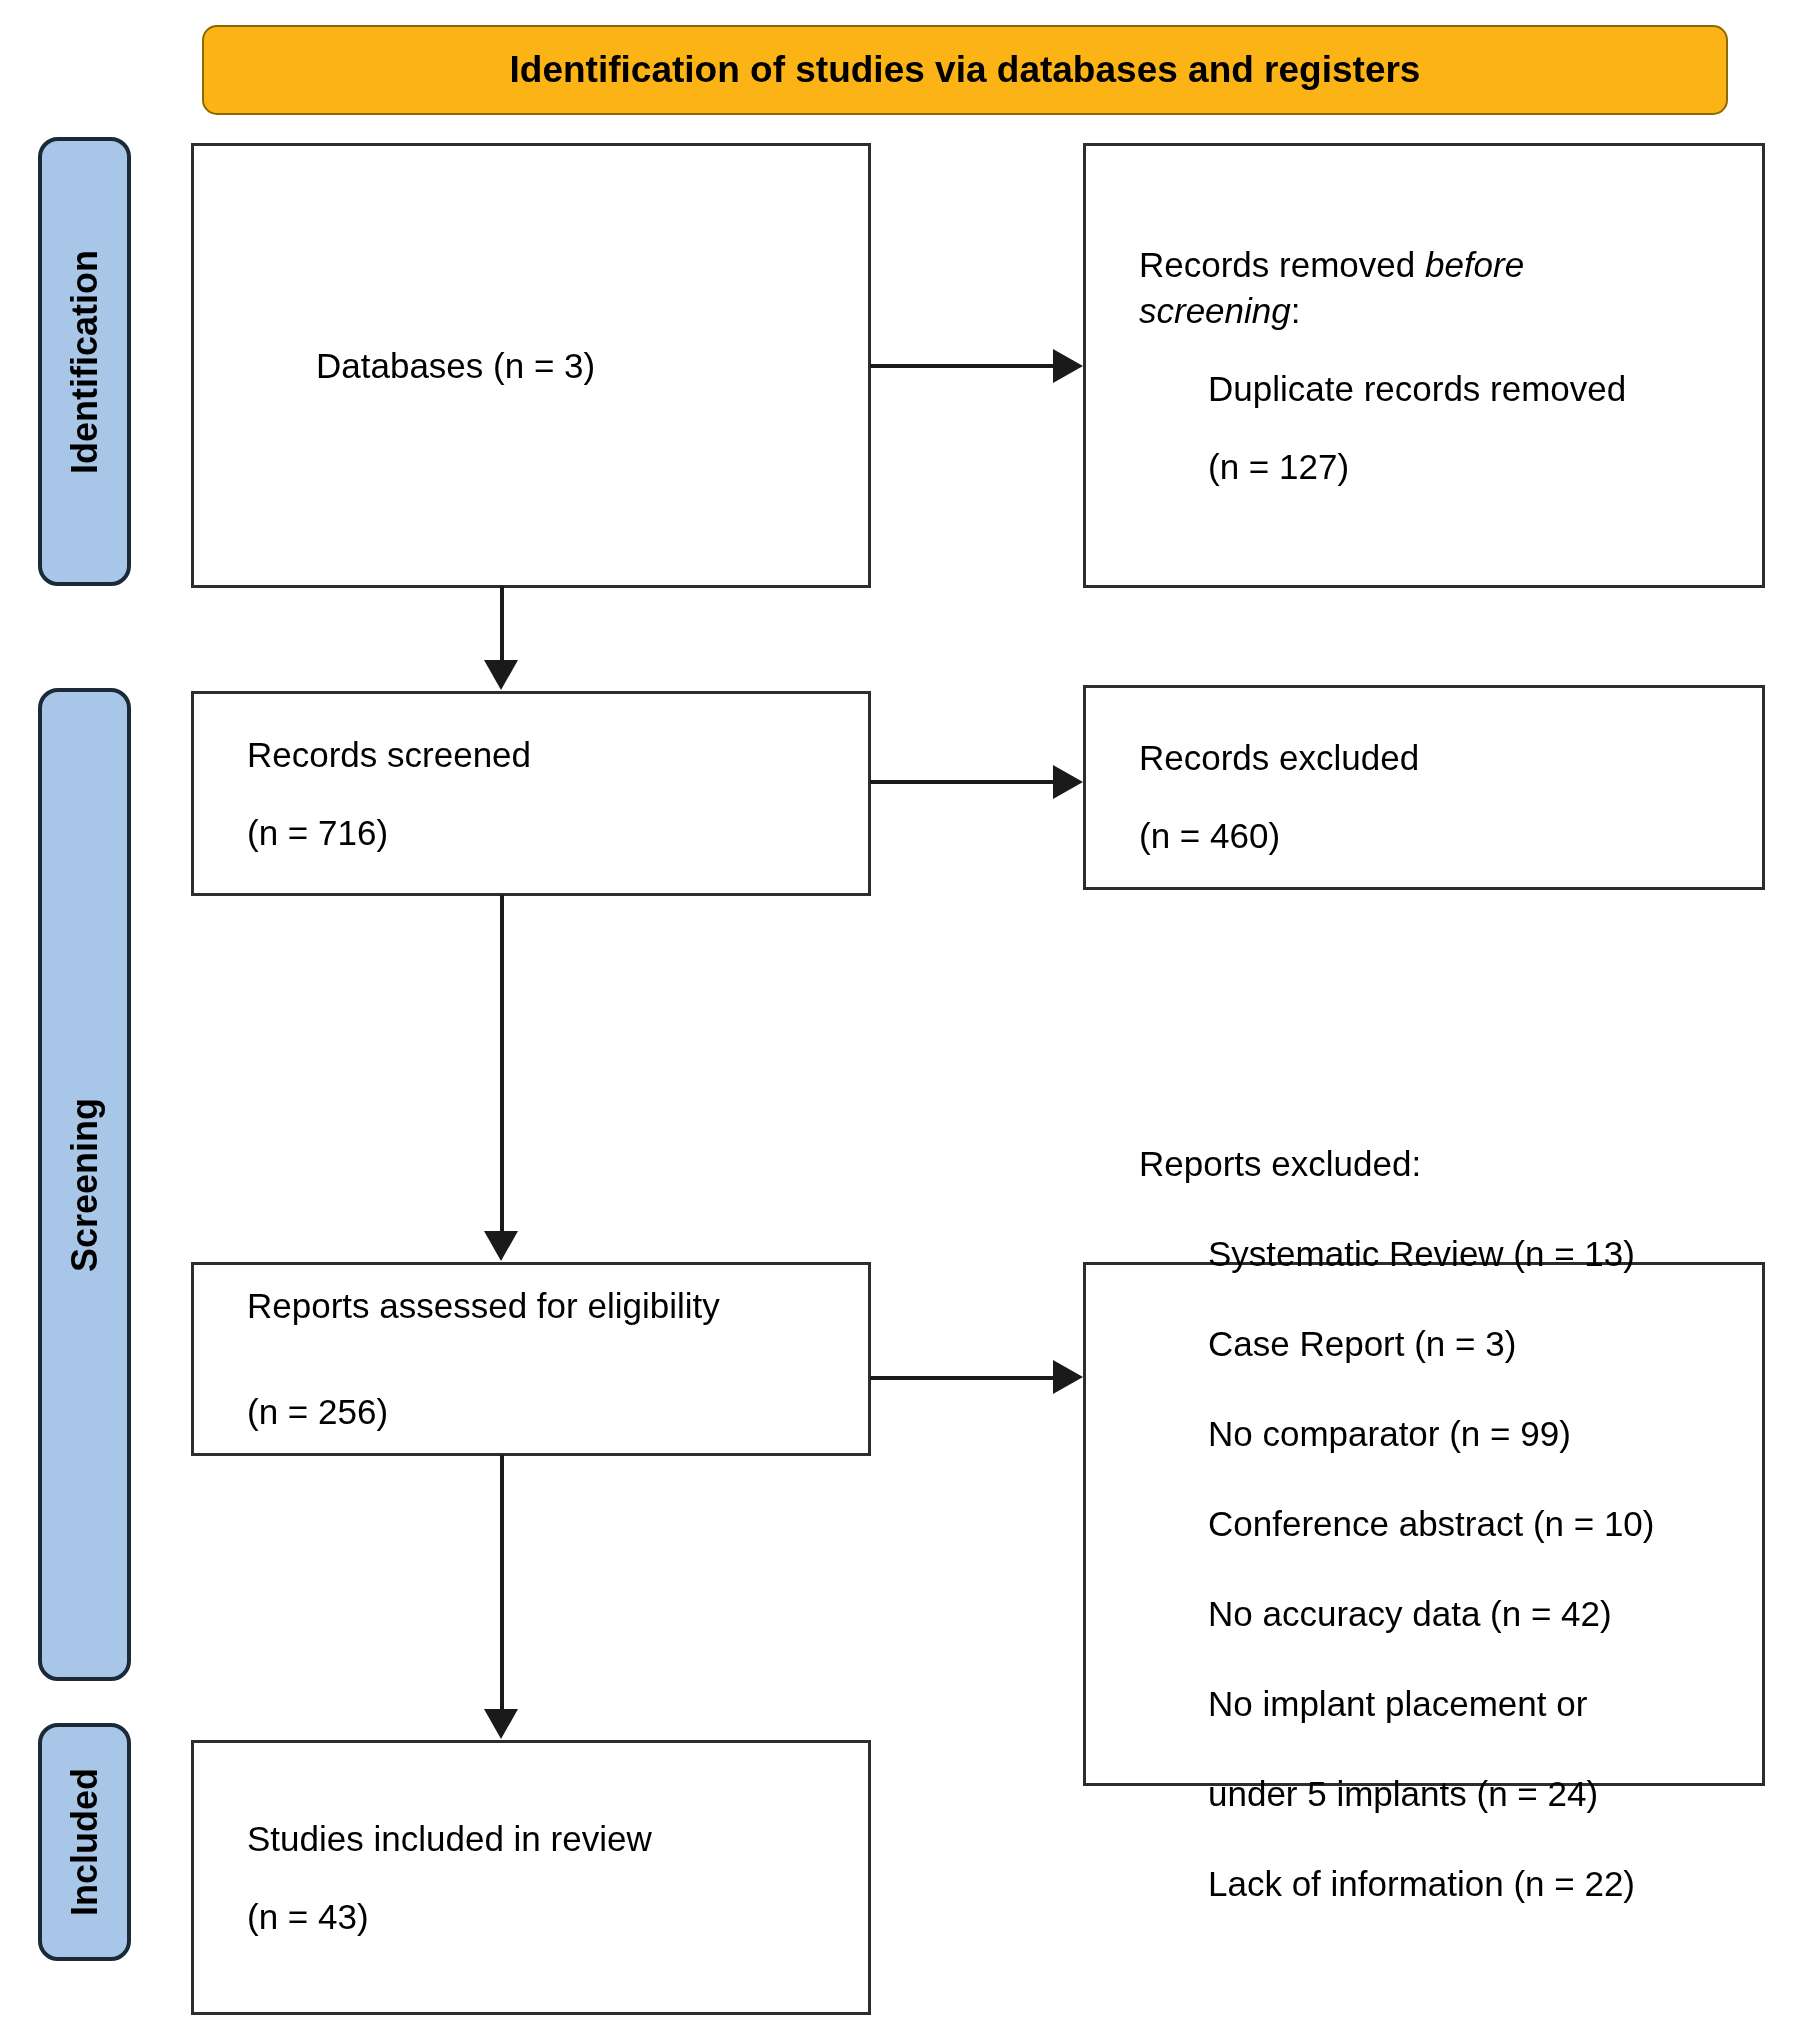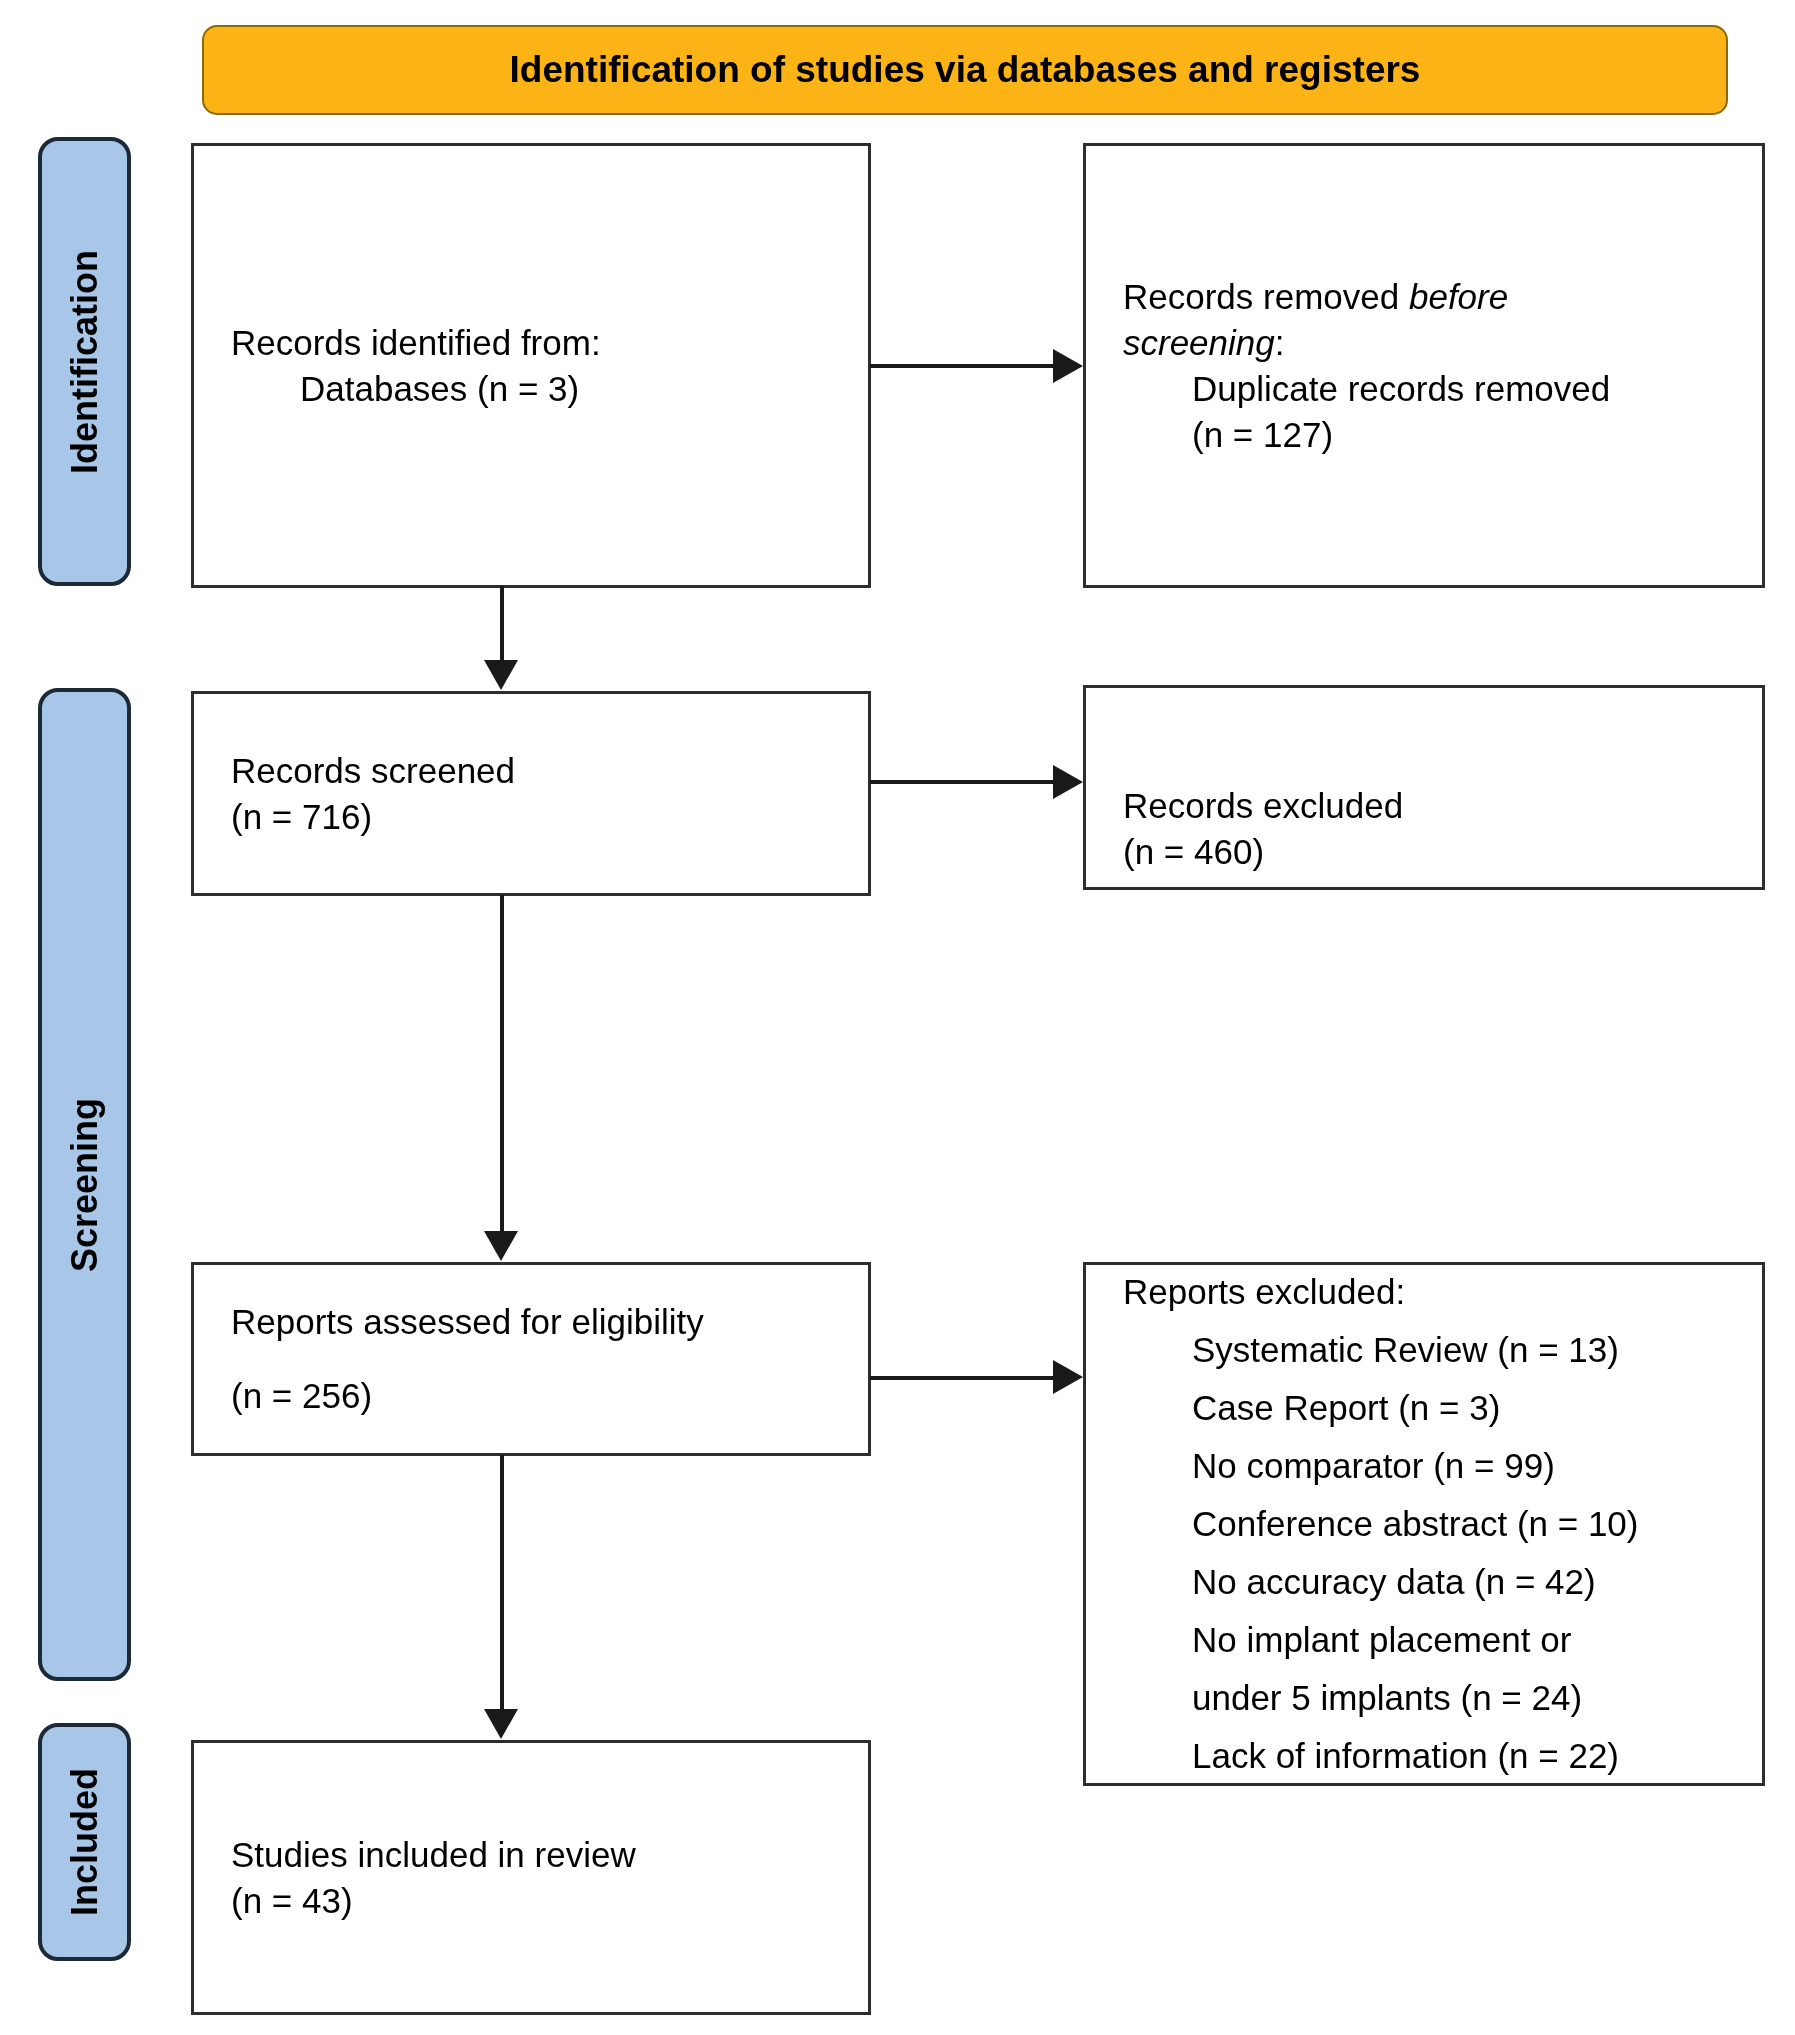--- a/index.html
+++ b/index.html
@@ -34,21 +34,21 @@
   .stage-identification{top:137px;height:449px;}
   .stage-screening{top:688px;height:993px;}
   .stage-included{top:1723px;height:238px;}
   
   .fbox{
     position:absolute;background:#ffffff;
     border:3.7px solid var(--box-border);box-sizing:border-box;
     display:flex;flex-direction:column;justify-content:center;
     padding:12.3px 37px;font-size:35px;line-height:46px;
   }
-  .fbox div,.fbox p{margin:0;}
+  .fbox div,.fbox p{margin:16px;}
   .indent{padding-left:69px;}
   .wrapblock{width:457px;}
   .it{font-style:italic;}
   .box-identified{left:191px;top:143px;width:680px;height:445px;}
   .box-removed{left:1083px;top:143px;width:682px;height:445px;}
   .box-screened{left:191px;top:691px;width:680px;height:205px;}
   .box-excluded{left:1083px;top:685px;width:682px;height:205px;justify-content:flex-end;}
   .box-assessed{left:191px;top:1262px;width:680px;height:194px;gap:28px;}
   .box-reports-excluded{left:1083px;top:1262px;width:682px;height:524px;gap:12px;}
   .box-included{left:191px;top:1740px;width:680px;height:275px;}
@@ -85,21 +85,20 @@
     <span class="vtext">Identification</span>
   </div>
   <div class="stage stage-screening">
     <span class="vtext">Screening</span>
   </div>
   <div class="stage stage-included">
     <span class="vtext">Included</span>
   </div>
 
   <div class="fbox box-identified">
-    <div>Records identified from:</div>
     <div class="indent">Databases (n = 3)</div>
   </div>
 
   <div class="fbox box-removed">
     <p class="wrapblock"><span>Records removed </span><span class="it">before screening</span><span>:</span></p>
     <div class="indent">Duplicate records removed</div>
     <div class="indent">(n = 127)</div>
   </div>
 
   <div class="fbox box-screened">

